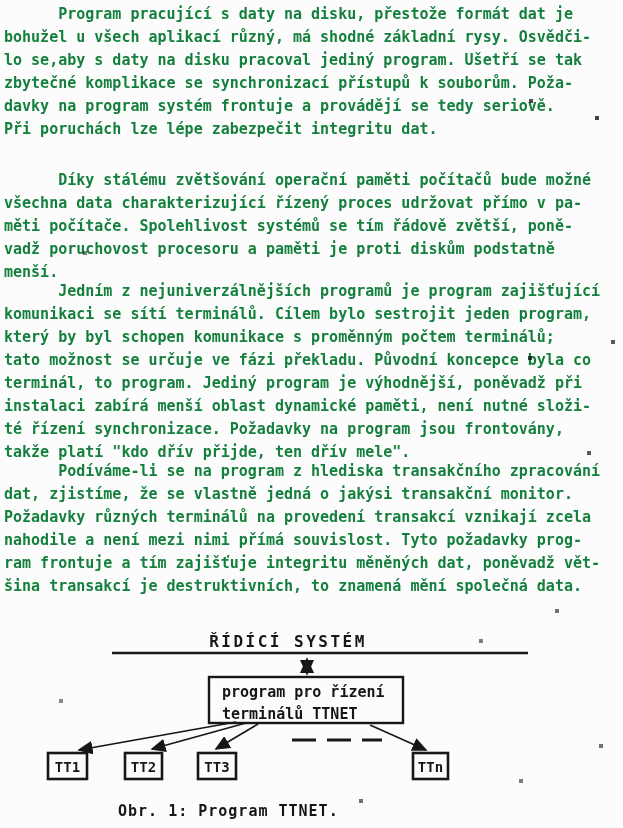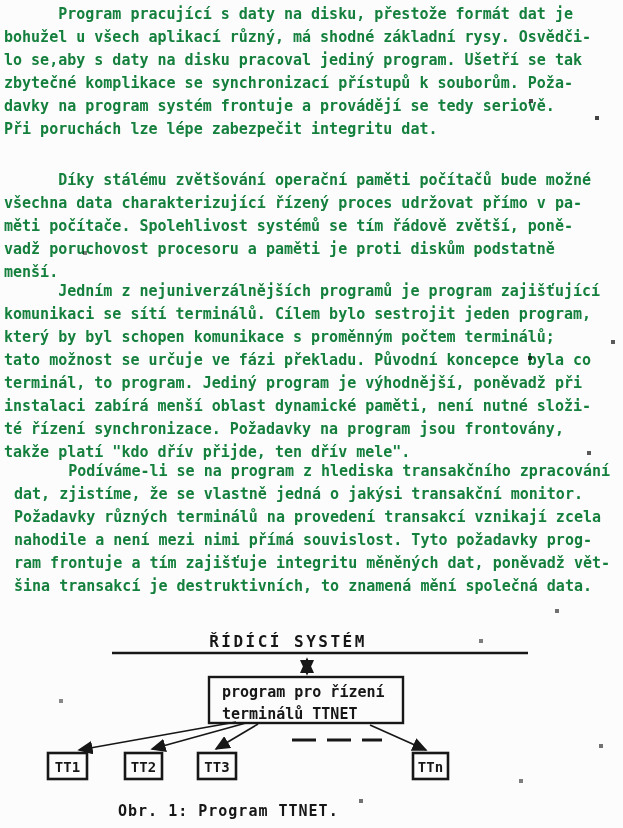--- a/index.html
+++ b/index.html
@@ -17,21 +17,21 @@
     left:4px;right:2px;
     font-size:15px;
     font-weight:700;
     line-height:23px;
     white-space:pre;
     letter-spacing:0;
   }
   .p1{top:3px;}
   .p2{top:149px;margin-top:20px;}
   .p3{top:280px;}
-  .p4{top:460px;margin-left:10px;}
+  .p4{top:460px;}
   .figure-svg{position:absolute;left:0;top:600px;}
   .svg-text{
     font-family:"DejaVu Sans Mono","Liberation Mono",monospace;
     font-weight:700;
     fill:#171717;
   }
   .noise{
     position:absolute;top:0;left:0;width:2px;height:2px;background:transparent;
     box-shadow:
       530px 100px 0 1px rgba(20,20,20,.75),

